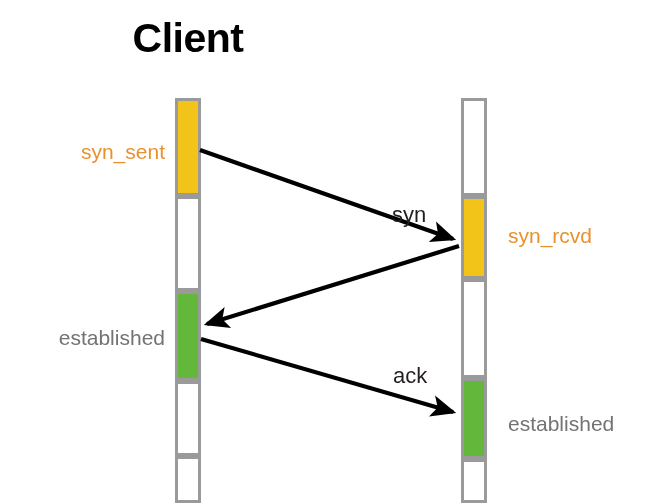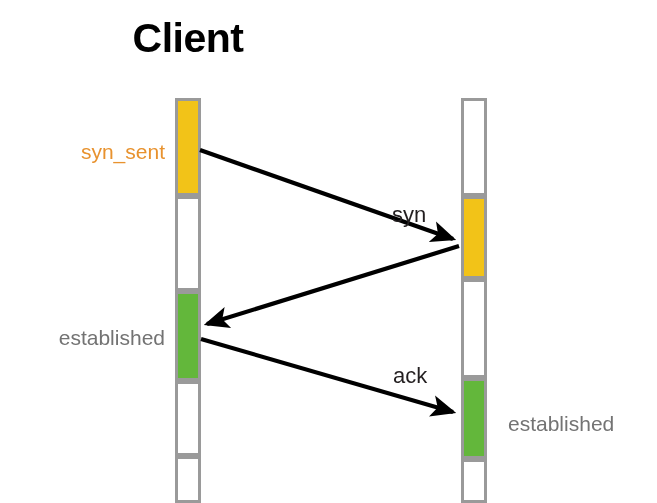--- a/index.html
+++ b/index.html
@@ -111,20 +111,21 @@
   <div class="timeline" id="timeline-server">
     <div class="seg white" style="top:0px;   height:98px;"></div>
     <div class="seg yellow" style="top:98px;  height:83px;"></div>
     <div class="seg white" style="top:181px; height:99px;"></div>
     <div class="seg green" style="top:280px; height:81px;"></div>
     <div class="seg white" style="top:361px; height:44px;"></div>
   </div>
 
   <div class="state-label orange" id="label-syn-sent">syn_sent</div>
   <div class="state-label green" id="label-established-c">established</div>
+  <div class="state-label orange" id="label-syn-rcvd">syn_rcvd</div>
   <div class="state-label green" id="label-established-s">established</div>
 
   <svg id="arrow-layer" viewBox="0 0 657 503">
     <defs>
       <marker id="arrowhead" markerWidth="6" markerHeight="6" refX="5.2" refY="3" orient="auto" markerUnits="strokeWidth">
         <path d="M0,0.4 L6,3 L0,5.6 L1.4,3 Z" fill="#000000"></path>
       </marker>
     </defs>
     <line x1="200" y1="150" x2="453" y2="239" stroke="#000000" stroke-width="4.2" marker-end="url(#arrowhead)"></line>
     <line x1="459" y1="246" x2="207" y2="324" stroke="#000000" stroke-width="4.2" marker-end="url(#arrowhead)"></line>

